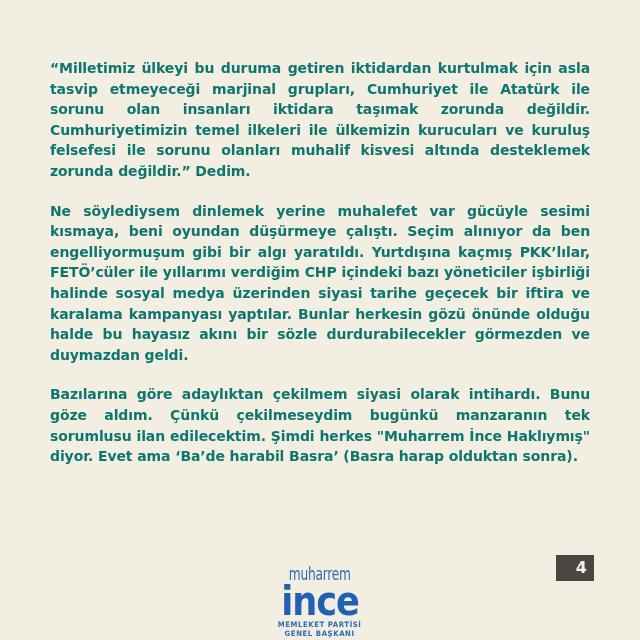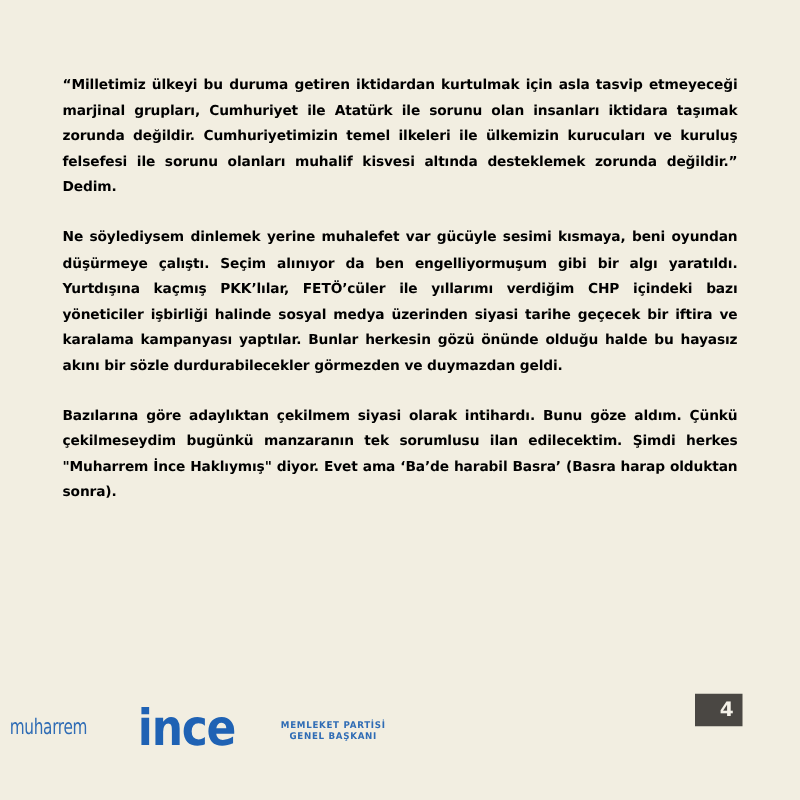--- a/index.html
+++ b/index.html
@@ -22,23 +22,23 @@
   }
   .content {
     position: absolute;
     left: 50px;
     top: 58px;
     width: 540px;
   }
   .para {
     font-family: "DejaVu Sans", "Liberation Sans", sans-serif;
     font-weight: bold;
-    font-size: 11px;
+    font-size: 14px;
     line-height: 20.6px;
-    color: #000000;
+    color: #0f766e;
     text-align: justify;
     text-justify: inter-word;
     margin: 0 0 19px 0;
     letter-spacing: -0.1px;
     -webkit-hyphens: none;
     hyphens: none;
   }
   .para:last-child {
     margin-bottom: 0;
   }
@@ -65,23 +65,22 @@
     line-height: 1;
   }
 
   
   .logo {
     position: absolute;
     left: 0;
     right: 0;
     top: 566px;
     display: flex;
-    flex-direction: row;
+    flex-direction: column;
     align-items: center;
-    gap: 28px;
   }
   .logo-top {
     color: #2f6cb5;
     font-family: "DejaVu Sans Condensed", "Liberation Sans Narrow", "Liberation Sans", sans-serif;
     font-size: 17px;
     line-height: 17px;
     letter-spacing: -0.3px;
     transform: scaleX(0.80);
     transform-origin: center bottom;
     margin-bottom: 1px;

